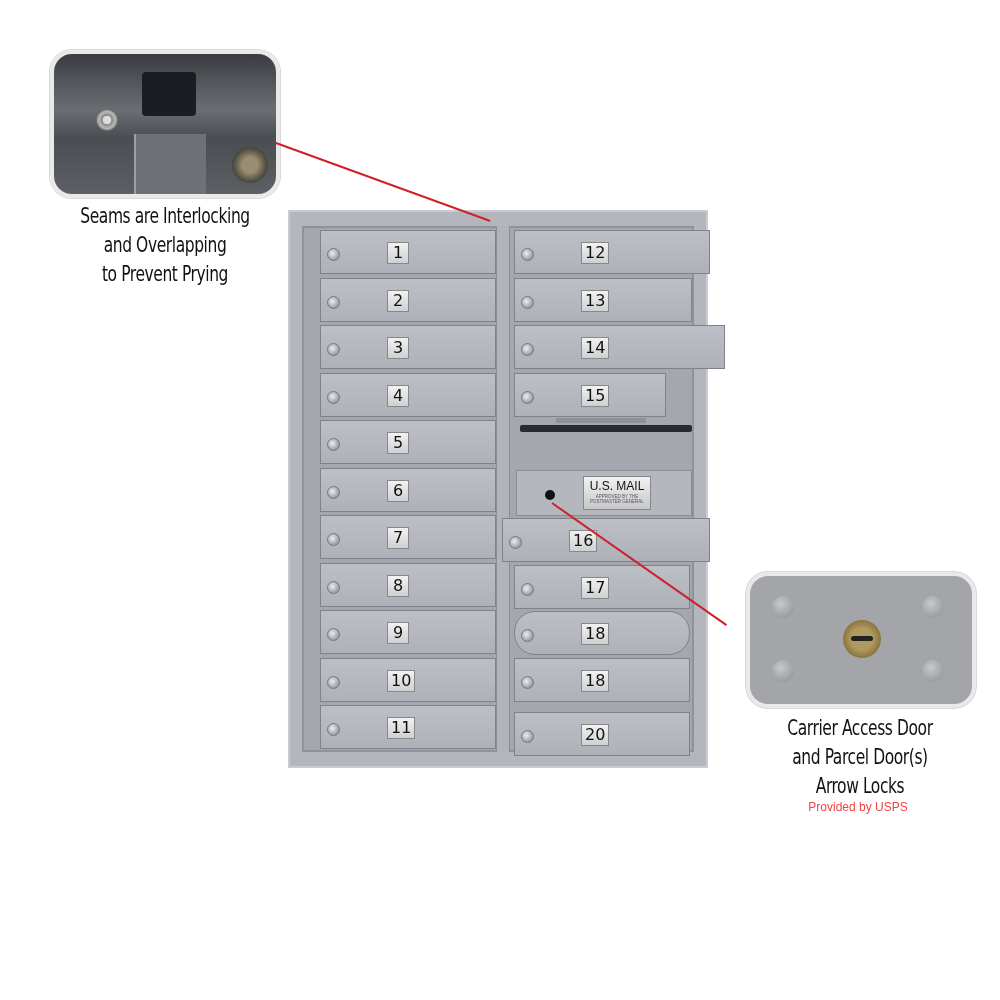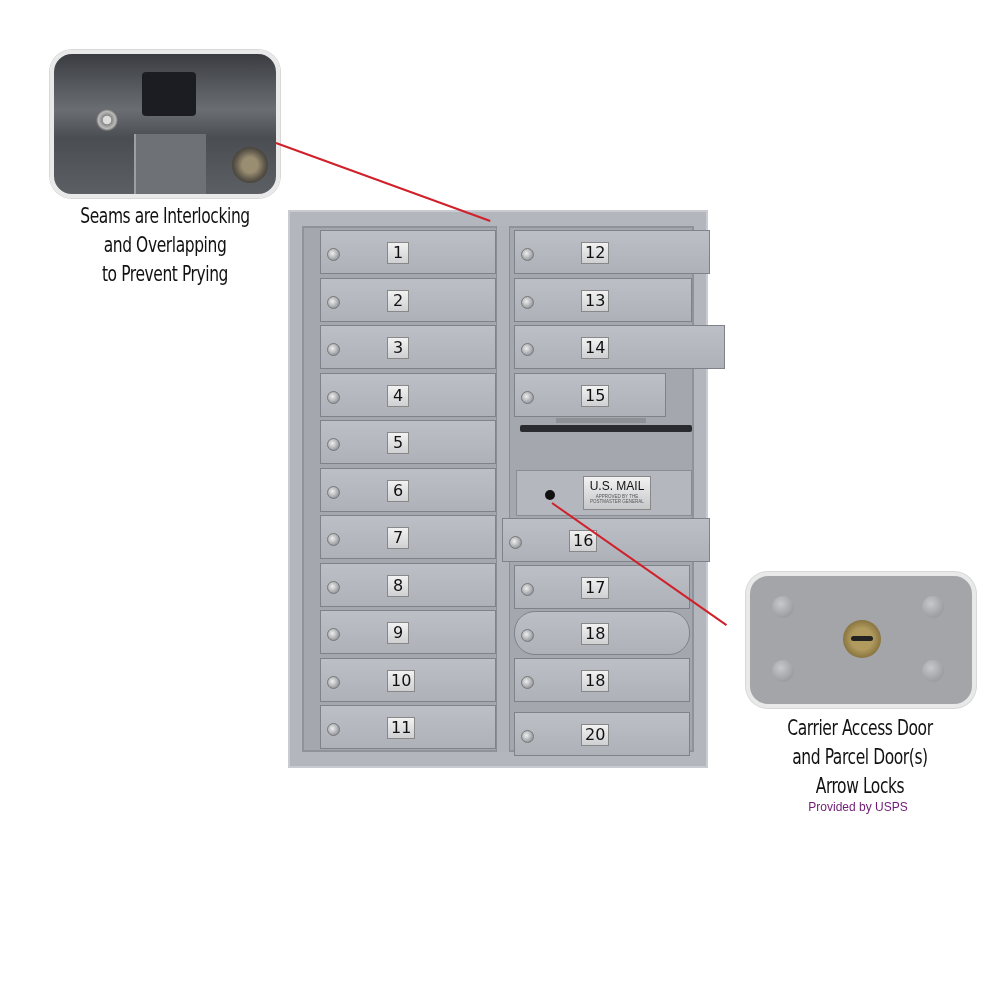--- a/index.html
+++ b/index.html
@@ -10,21 +10,21 @@
   #photo-seams .bolt{position:absolute;left:42px;top:55px;width:22px;height:22px;border-radius:50%;background:radial-gradient(circle,#ddd 0 25%,#888 30%,#bbb 55%,#666 70%);}
   #photo-seams .lock{position:absolute;left:178px;top:93px;width:36px;height:36px;border-radius:50%;background:radial-gradient(circle,#9a8e72 0 30%,#5a5448 60%,#3a3833 80%);}
   #photo-seams .panel{position:absolute;left:80px;top:80px;width:70px;height:60px;background:#6e7176;border-left:2px solid #9ca0a6;}
   #photo-lock{left:746px;top:572px;width:222px;height:128px;background:#a3a5a8;}
   #photo-lock .rivet{position:absolute;width:22px;height:22px;border-radius:50%;background:radial-gradient(circle at 40% 35%,#c6c8cb,#9c9ea1 70%);}
   #photo-lock .keyhole{position:absolute;left:93px;top:44px;width:38px;height:38px;border-radius:50%;background:radial-gradient(circle,#b09a5e 0 40%,#8a7540 70%,#6b5a30);}
   #photo-lock .keyhole:after{content:"";position:absolute;left:8px;top:16px;width:22px;height:5px;background:#222;border-radius:3px;}
   .caption{position:absolute;text-align:center;font-family:"DejaVu Sans",sans-serif;font-stretch:condensed;color:#111;font-size:21px;line-height:29px;letter-spacing:-0.5px;transform:scaleX(0.82);transform-origin:center top;}
   #caption-seams{left:20px;top:202px;width:290px;}
   #caption-lock{left:705px;top:714px;width:310px;}
-  .sub-caption{position:absolute;left:758px;top:800px;width:200px;text-align:center;font-size:12px;color:#701a75;}
+  .sub-caption{position:absolute;left:758px;top:800px;width:200px;text-align:center;font-size:12px;color:#ef4444;}
   
   #mailbox{position:absolute;left:288px;top:210px;width:420px;height:558px;background:#b3b6bd;border:2px solid #c9cbd0;box-sizing:border-box;}
   #mailbox .inner{position:absolute;left:12px;top:14px;right:12px;bottom:14px;background:#a4a7ae;border:2px solid #8f9298;}
   #mailbox .divider{position:absolute;left:206px;top:14px;width:12px;bottom:14px;background:#b1b4ba;border-left:1px solid #8a8d93;border-right:1px solid #8a8d93;}
   .door{position:absolute;height:44px;background:linear-gradient(180deg,#bcbfc6,#aeb1b8);border:1px solid #7f8288;box-sizing:border-box;}
   .door .lock-icon{position:absolute;left:6px;top:17px;width:13px;height:13px;border-radius:50%;background:radial-gradient(circle at 40% 40%,#eee,#9a9da2 70%);border:1px solid #777;box-sizing:border-box;}
   .door .num{position:absolute;top:11px;height:22px;min-width:22px;padding:0 3px;background:linear-gradient(180deg,#f2f2f2,#cfd0d2);border:1px solid #888;box-sizing:border-box;font-size:16px;line-height:20px;text-align:center;color:#111;font-family:"DejaVu Sans",sans-serif;}
   .door.left .num{left:66px;}
   .door.right .num{left:66px;}
   #outgoing{position:absolute;left:230px;top:206px;width:172px;height:14px;}

